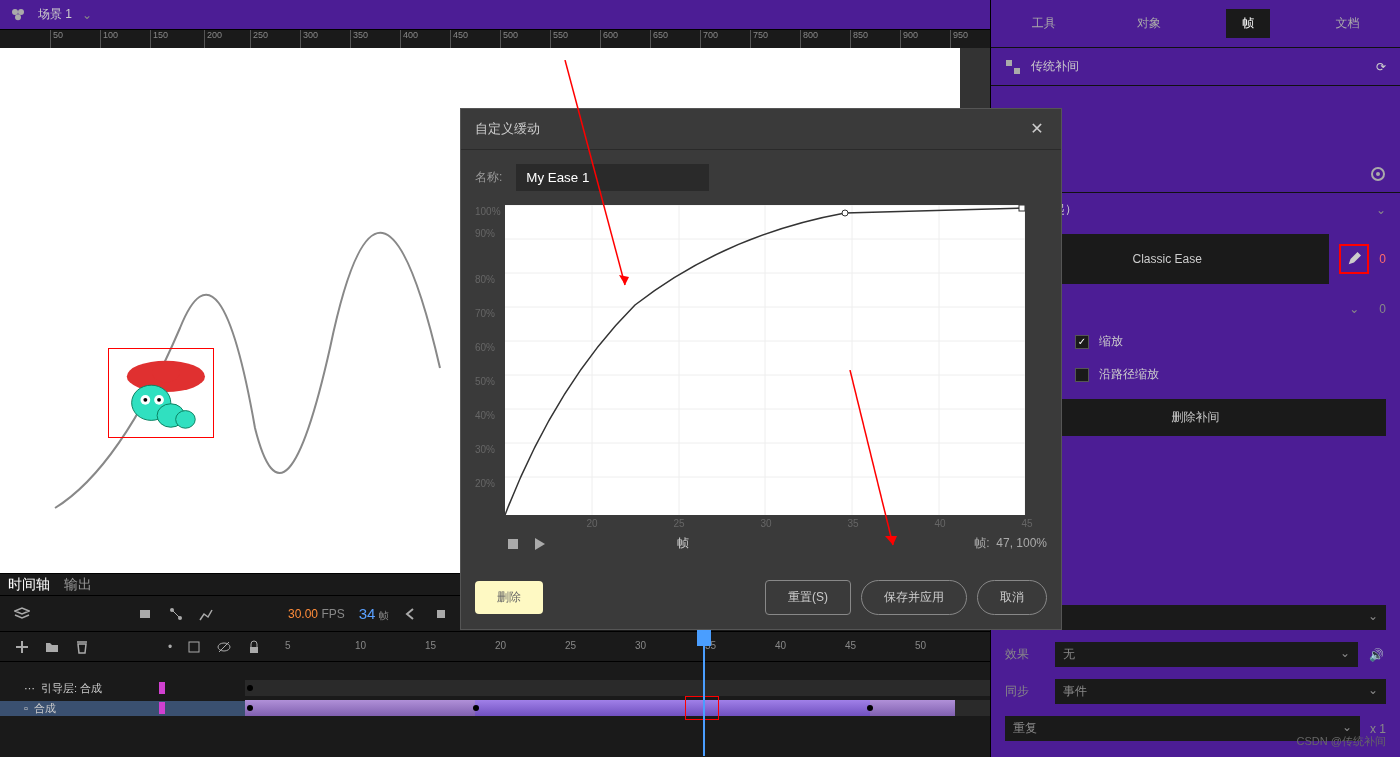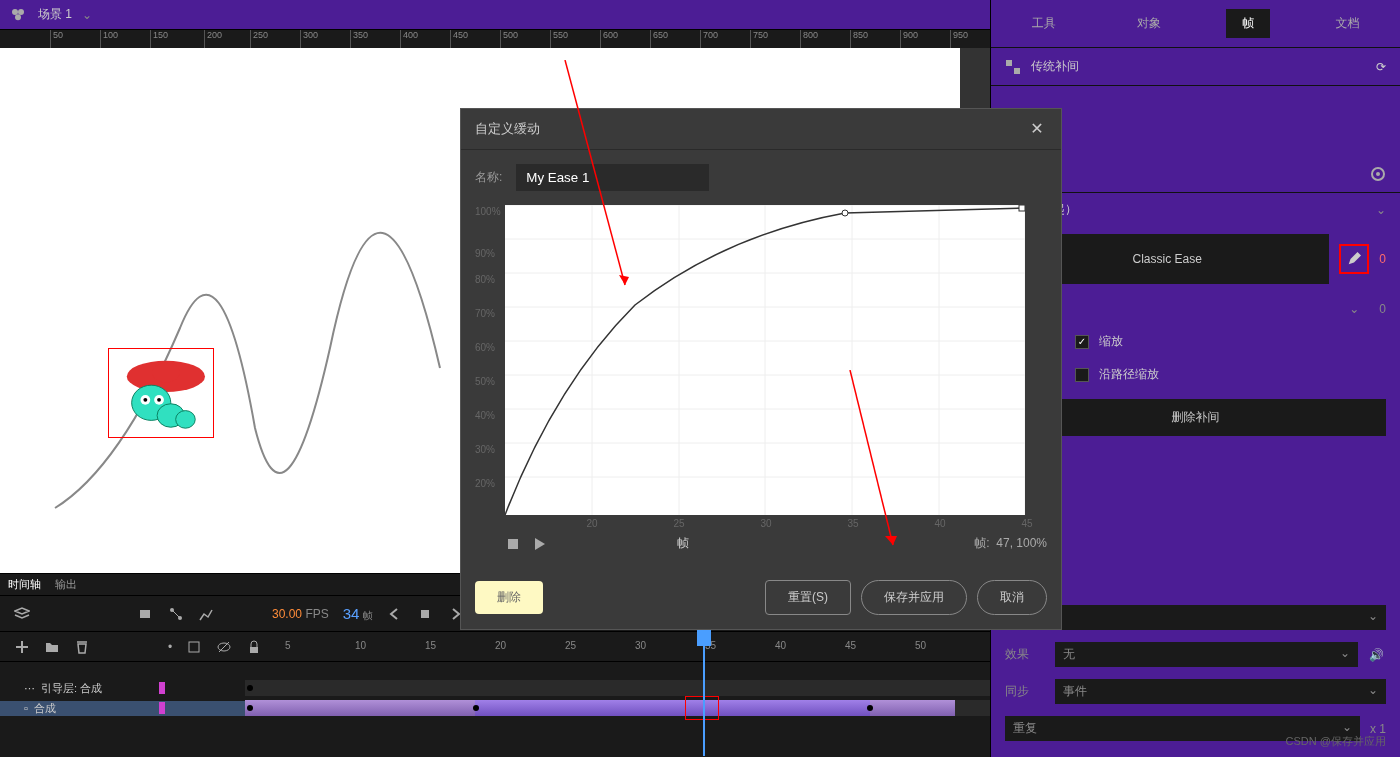--- a/index.html
+++ b/index.html
@@ -60,25 +60,25 @@
 .dialog-footer { display: flex; gap: 10px; padding: 14px; justify-content: flex-end; align-items: center; }
 .btn { padding: 8px 22px; border: 1px solid #888; border-radius: 18px; color: #ccc; cursor: pointer; background: transparent; }
 .btn-disabled { color: #666; border: none; background: #fef9c3; border-radius: 4px; }
 
 
 .arrow { position: absolute; pointer-events: none; z-index: 200; }
 
 
 .timeline { position: absolute; left: 0; bottom: 0; width: 990px; height: 184px; background: #1a1a1a; border-top: 1px solid #000; }
 .tl-tabs { height: 22px; display: flex; align-items: center; gap: 14px; padding: 0 8px; background: #1a1a1a; border-bottom: 1px solid #000; }
-.tl-tab { color: #999; font-size: 11px; cursor: pointer; }
+.tl-tab { color: #999; font-size: 14px; cursor: pointer; }
 .tl-tab.active { color: #fff; }
 .tl-tools { height: 36px; display: flex; align-items: center; gap: 14px; padding: 0 14px; border-bottom: 1px solid #000; }
 .tl-icon { width: 16px; height: 16px; color: #aaa; cursor: pointer; }
-.fps { color: #888; }
+.fps { color: #888; margin-left: 16px; }
 .fps-val { color: #ff8c3a; }
 .frame-num { color: #5aa0ff; font-size: 15px; }
 .tl-spacer { flex: 1; }
 .tl-layers-header { height: 30px; display: flex; align-items: center; padding: 0 14px; gap: 14px; border-bottom: 1px solid #000; }
 .tl-ruler { position: absolute; left: 245px; top: 58px; right: 0; height: 30px; }
 .tl-ruler-tick { position: absolute; font-size: 10px; color: #888; }
 .tl-ruler-1s { position: absolute; top: -10px; font-size: 9px; color: #888; }
 .playhead { position: absolute; left: 697px; top: 52px; width: 14px; height: 130px; z-index: 10; }
 .playhead-head { width: 14px; height: 20px; background: #4a9eff; }
 .playhead-line { width: 2px; height: 110px; background: #4a9eff; margin-left: 6px; }
@@ -276,21 +276,21 @@
             <line x1="347" y1="0" x2="347" y2="310"></line>
             <line x1="434" y1="0" x2="434" y2="310"></line>
             <line x1="520" y1="0" x2="520" y2="310"></line>
         </g>
         <path class="graph-curve" d="M 0 310 Q 50 180 130 100 Q 220 30 340 8 L 520 3"></path>
         <circle cx="340" cy="8" r="3" fill="#fff" stroke="#333"></circle>
         <rect x="514" y="0" width="6" height="6" fill="#fff" stroke="#333"></rect>
       </svg>
       <div id="yticks">
           <div class="y-tick" style="top: 6px;">100%</div>
-          <div class="y-tick" style="top: 48px; text-align: right;">90%</div>
+          <div class="y-tick" style="top: 28px; text-align: right;">90%</div>
           <div class="y-tick" style="top: 74px;">80%</div>
           <div class="y-tick" style="top: 108px;">70%</div>
           <div class="y-tick" style="top: 142px;">60%</div>
           <div class="y-tick" style="top: 176px;">50%</div>
           <div class="y-tick" style="top: 210px;">40%</div>
           <div class="y-tick" style="top: 244px;">30%</div>
           <div class="y-tick" style="top: 278px; text-align: center;">20%</div>
         </div>
       <div id="xticks">
           <div class="x-tick" style="left: 87px;">20</div>
@@ -465,13 +465,13 @@
       <div class="tl-tween" style="left:230px;width:395px;background:linear-gradient(#a080e8,#7050c0)"></div>
       <div class="tl-tween" style="left:625px;width:85px"></div>
       <div class="tl-key" style="left:2px"></div>
       <div class="tl-key" style="left:228px"></div>
       <div class="tl-key" style="left:622px"></div>
       <div class="red-box2" style="left:440px;top:-4px;width:34px;height:24px"></div>
     </div>
   </div>
 </div>
 
-<div class="watermark">CSDN @保存并应用</div>
+<div class="watermark">CSDN @传统补间</div>
 
 </body></html>

